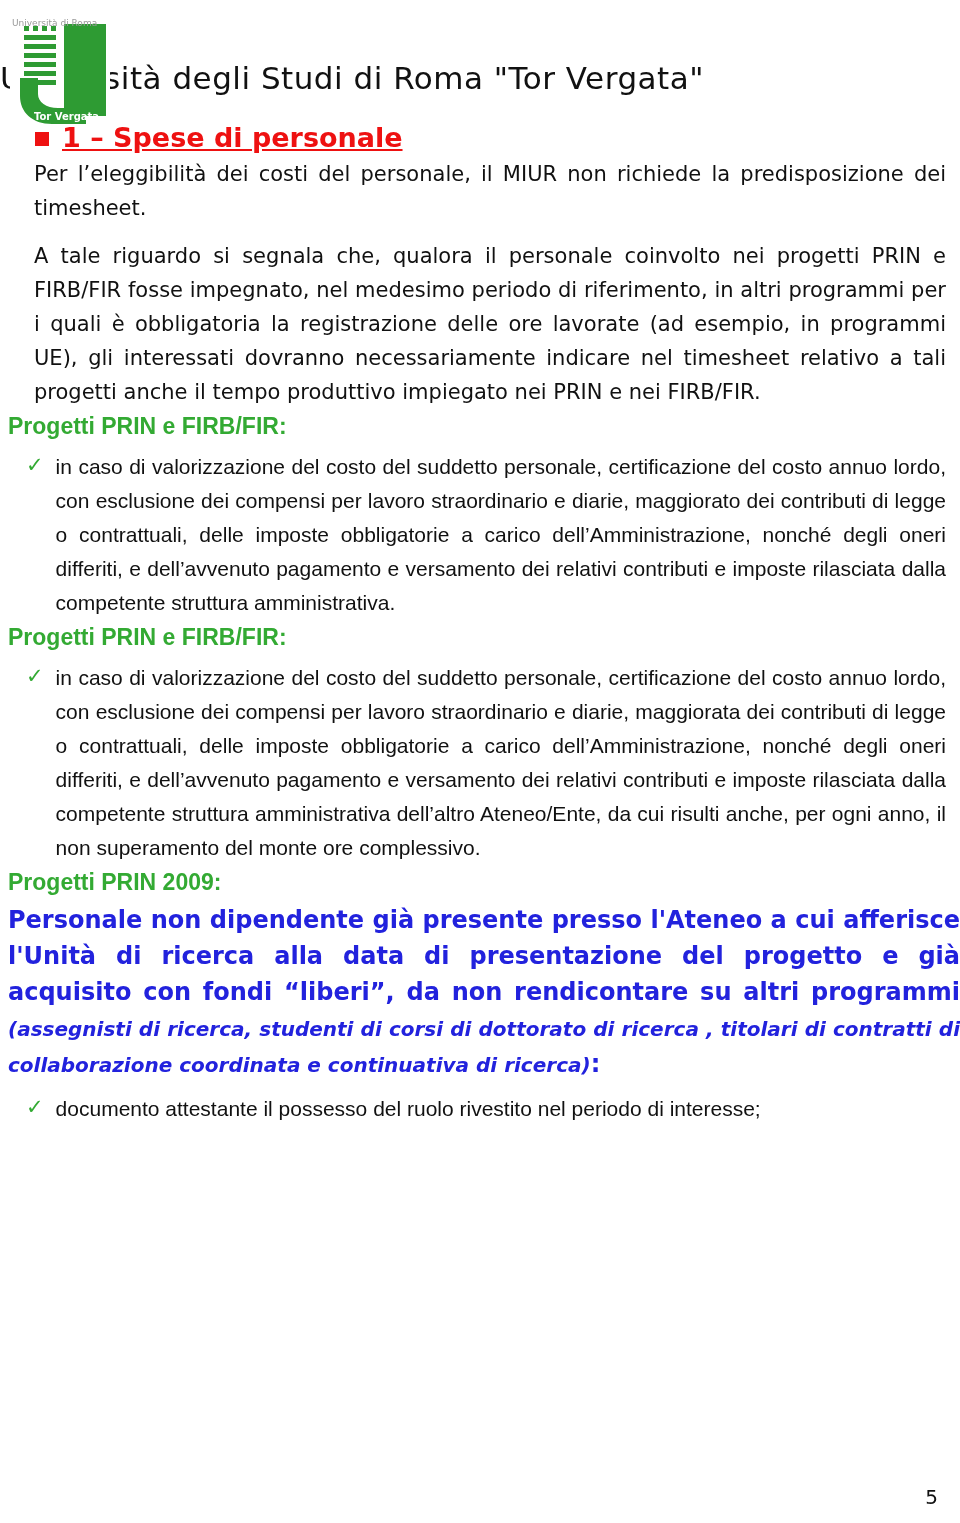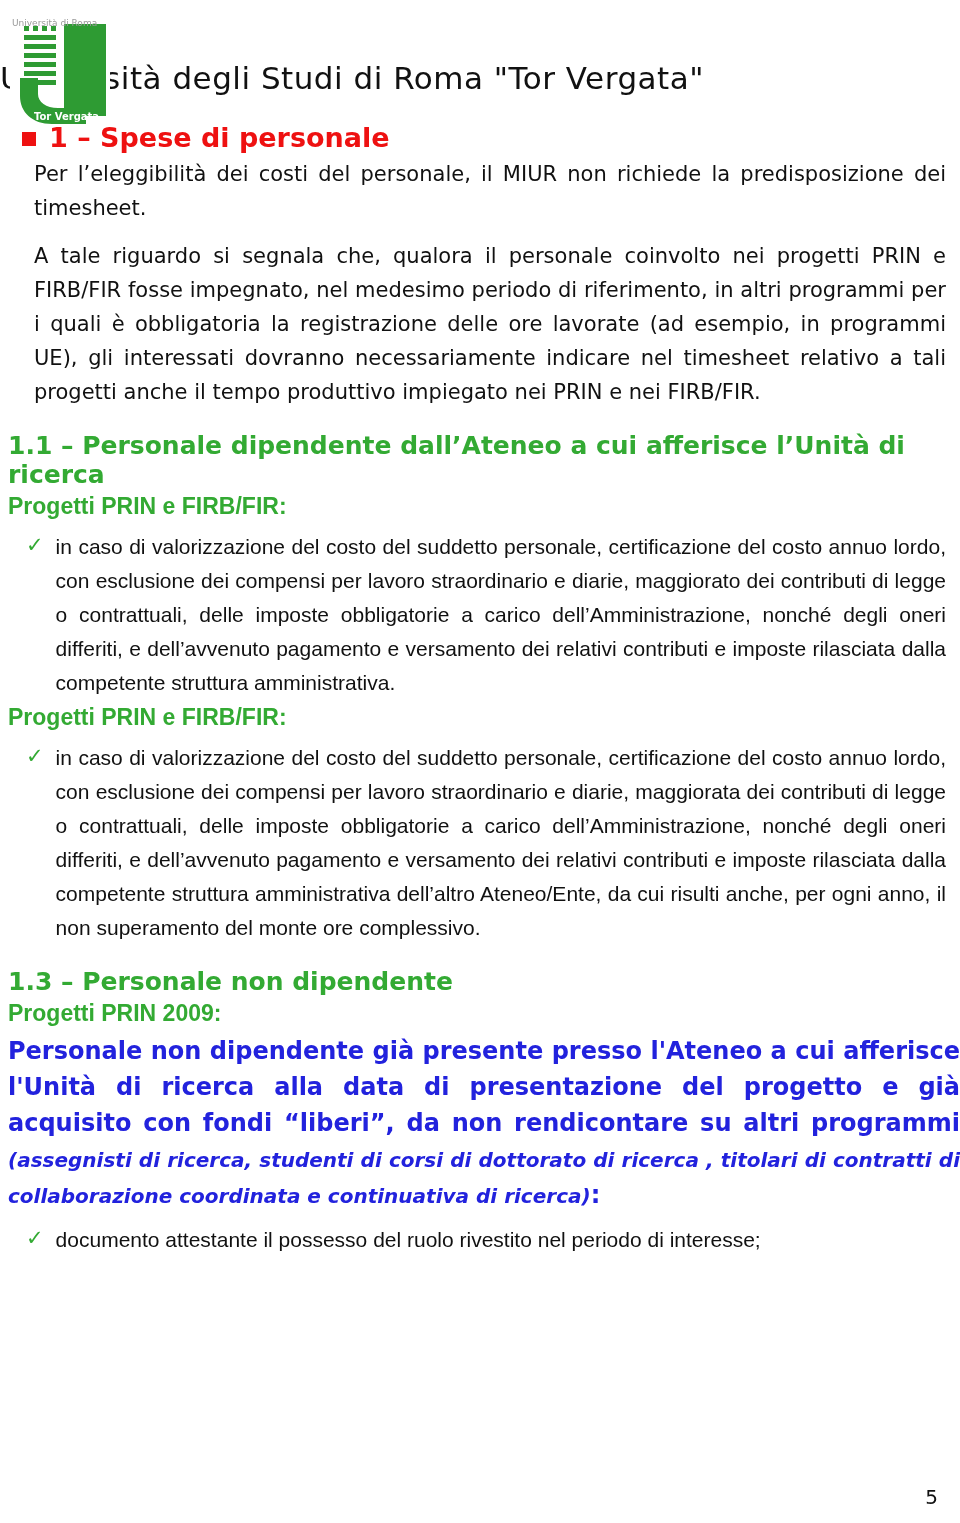--- a/index.html
+++ b/index.html
@@ -17,25 +17,26 @@
   
   .doc-title{
     margin:0;padding:60px 0 0 0;
     font-size:31px;font-weight:400;letter-spacing:.5px;
     color:#111;
     font-family:"DejaVu Sans", sans-serif;
   }
 
   
   .sec-red{
-    margin:26px 0 0 22px;
+    margin:26px 0 0 35px;
     display:flex;align-items:center;gap:13px;
     color:#ee1111;
     font-size:27px;font-weight:bold;
     font-family:"DejaVu Sans", sans-serif;
+    text-decoration:underline;
   }
   .sq-bullet{width:14px;height:14px;background:#ee1111;display:inline-block;flex:0 0 auto;margin-top:2px;}
 
   
   .wrap{padding:0 14px 0 34px;}
   p.body{
     margin:14px 0 0 0;
     font-size:21px;line-height:1.62;
     text-align:justify;
     color:#111;
@@ -124,40 +125,38 @@
   <div class="sec-red">
     <span class="sq-bullet"></span>
     <span>1 – Spese di personale</span>
   </div>
 
   <div class="wrap">
     <p class="body lead">Per l’eleggibilità dei costi del personale, il MIUR non richiede la predisposizione dei timesheet.</p>
     <p class="body">A tale riguardo si segnala che, qualora il personale coinvolto nei progetti PRIN e FIRB/FIR fosse impegnato, nel medesimo periodo di riferimento, in altri programmi per i quali è obbligatoria la registrazione delle ore lavorate (ad esempio, in programmi UE), gli interessati dovranno necessariamente indicare nel timesheet relativo a tali progetti anche il tempo produttivo impiegato nei PRIN e nei FIRB/FIR.</p>
   </div>
 
-  <div class="sec-green">1.1 – Personale dipendente dall’Ateneo a cui afferisce l’Unità di ricerca</div>
   <div class="subhead-green">Progetti PRIN e FIRB/FIR:</div>
 
   <div class="wrap" style="padding-left:14px;">
     <div class="check-item">
       <span class="check">✓</span>
       <span class="check-text">in caso di valorizzazione del costo del suddetto personale, certificazione del costo annuo lordo, con esclusione dei compensi per lavoro straordinario e diarie, maggiorato dei contributi di legge o contrattuali, delle imposte obbligatorie a carico dell’Amministrazione, nonché degli oneri differiti, e dell’avvenuto pagamento e versamento dei relativi contributi e imposte rilasciata dalla competente struttura amministrativa.</span>
     </div>
   </div>
 
   <div class="subhead-green">Progetti PRIN e FIRB/FIR:</div>
 
   <div class="wrap" style="padding-left:14px;">
     <div class="check-item">
       <span class="check">✓</span>
       <span class="check-text">in caso di valorizzazione del costo del suddetto personale, certificazione del costo annuo lordo, con esclusione dei compensi per lavoro straordinario e diarie, maggiorata dei contributi di legge o contrattuali, delle imposte obbligatorie a carico dell’Amministrazione, nonché degli oneri differiti, e dell’avvenuto pagamento e versamento dei relativi contributi e imposte rilasciata dalla competente struttura amministrativa dell’altro Ateneo/Ente, da cui risulti anche, per ogni anno, il non superamento del monte ore complessivo.</span>
     </div>
   </div>
 
-  <div class="sec-green">1.3 – Personale non dipendente</div>
   <div class="subhead-green">Progetti PRIN 2009:</div>
 
   <div class="blue-block">
     <span>Personale non dipendente già presente presso l'Ateneo a cui afferisce l'Unità di ricerca alla data di presentazione del progetto e già acquisito con fondi “liberi”, da non rendicontare su altri programmi</span>
     <span class="ital">(assegnisti di ricerca, studenti di corsi di dottorato di ricerca , titolari di contratti di collaborazione coordinata e continuativa di ricerca)</span><span>:</span>
   </div>
 
   <div class="wrap" style="padding-left:14px;">
     <div class="check-item">
       <span class="check">✓</span>

